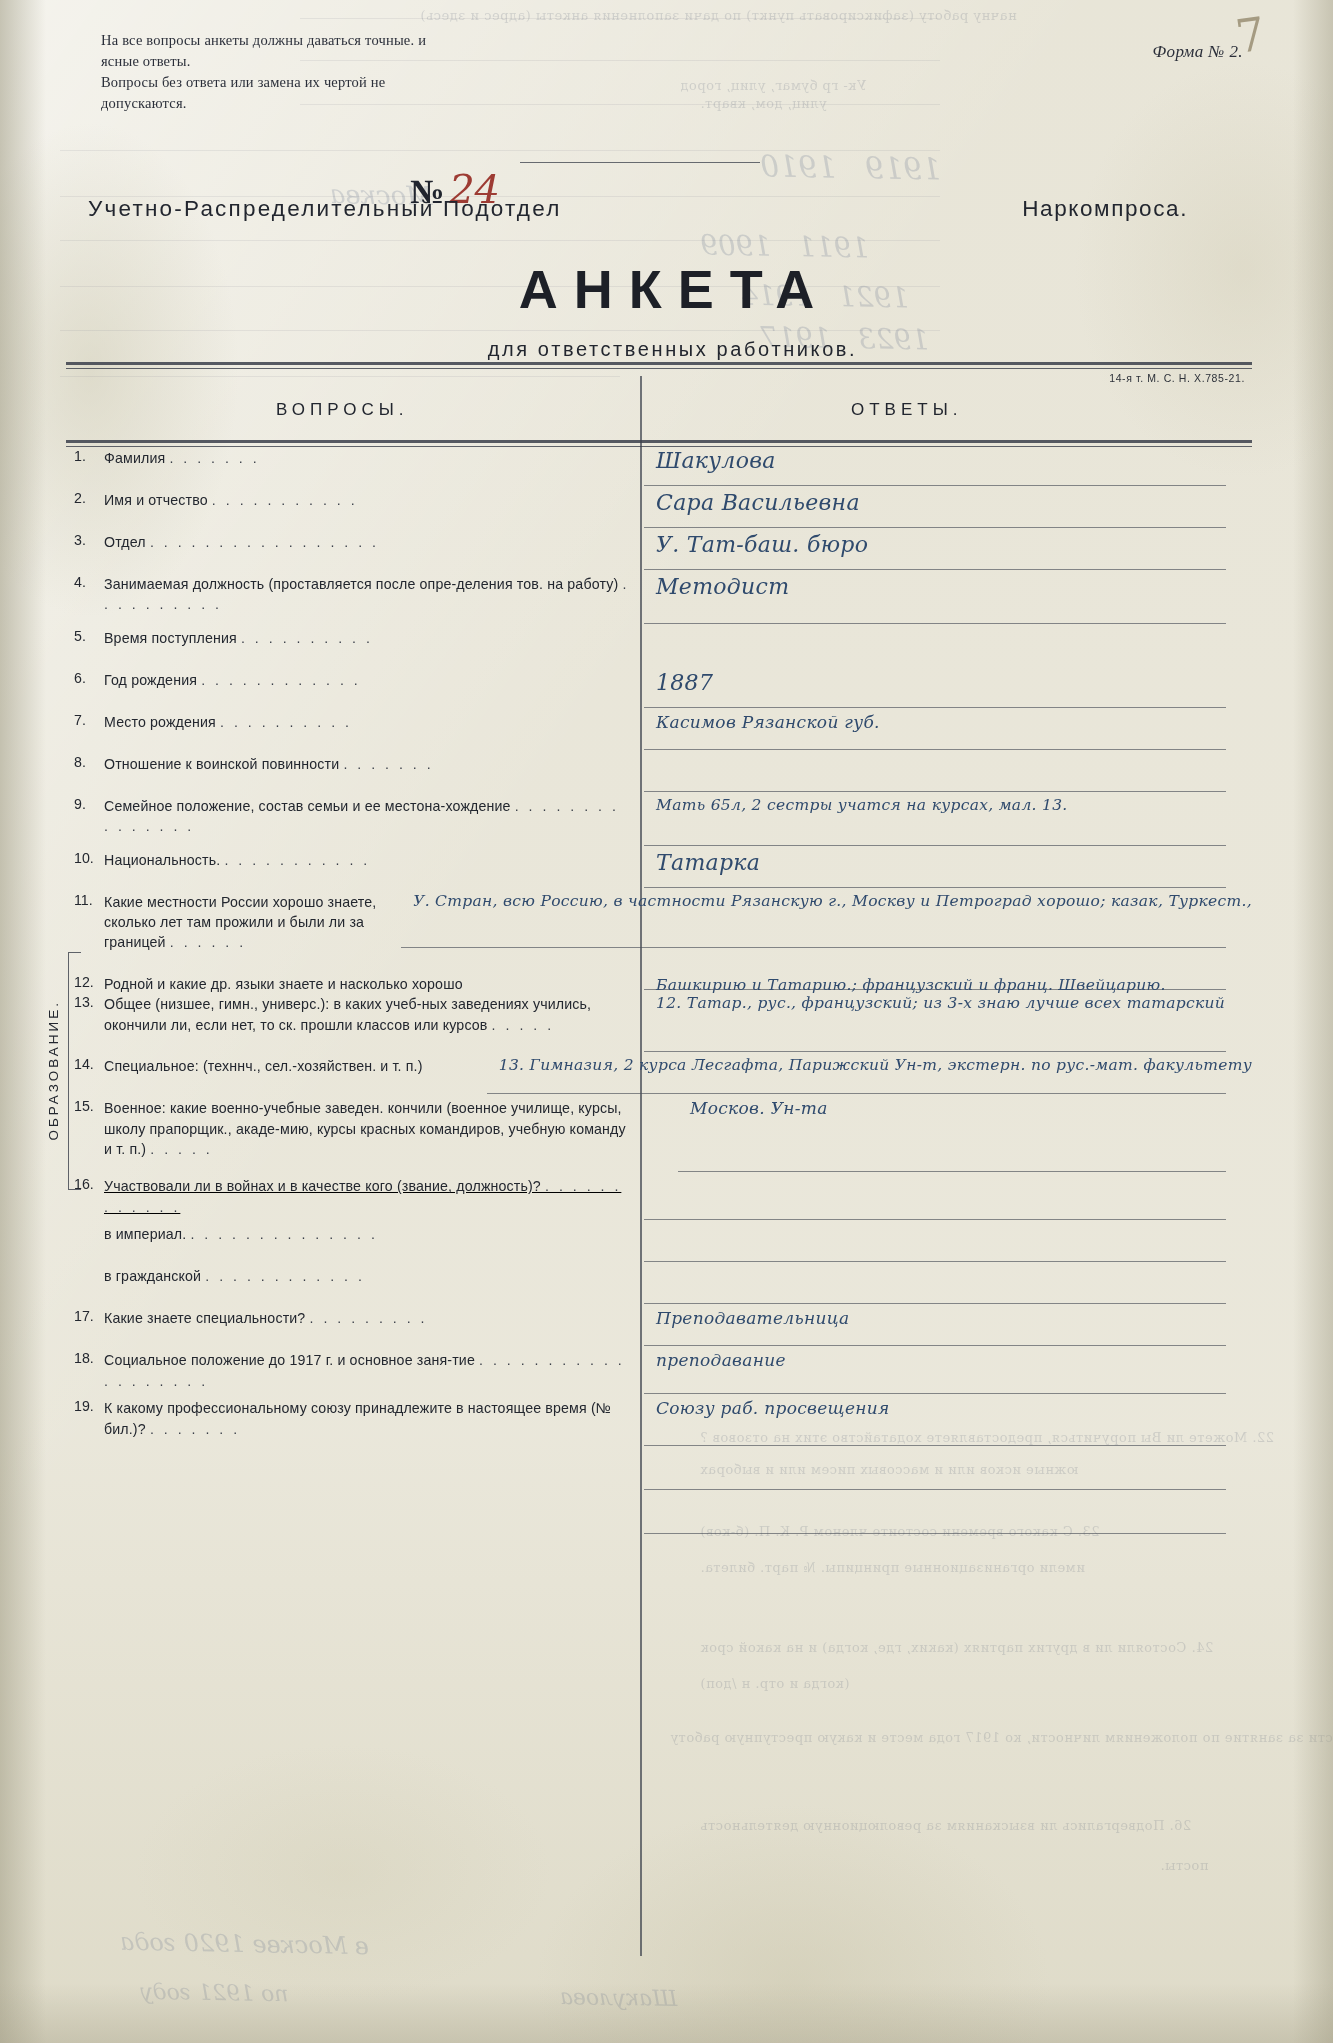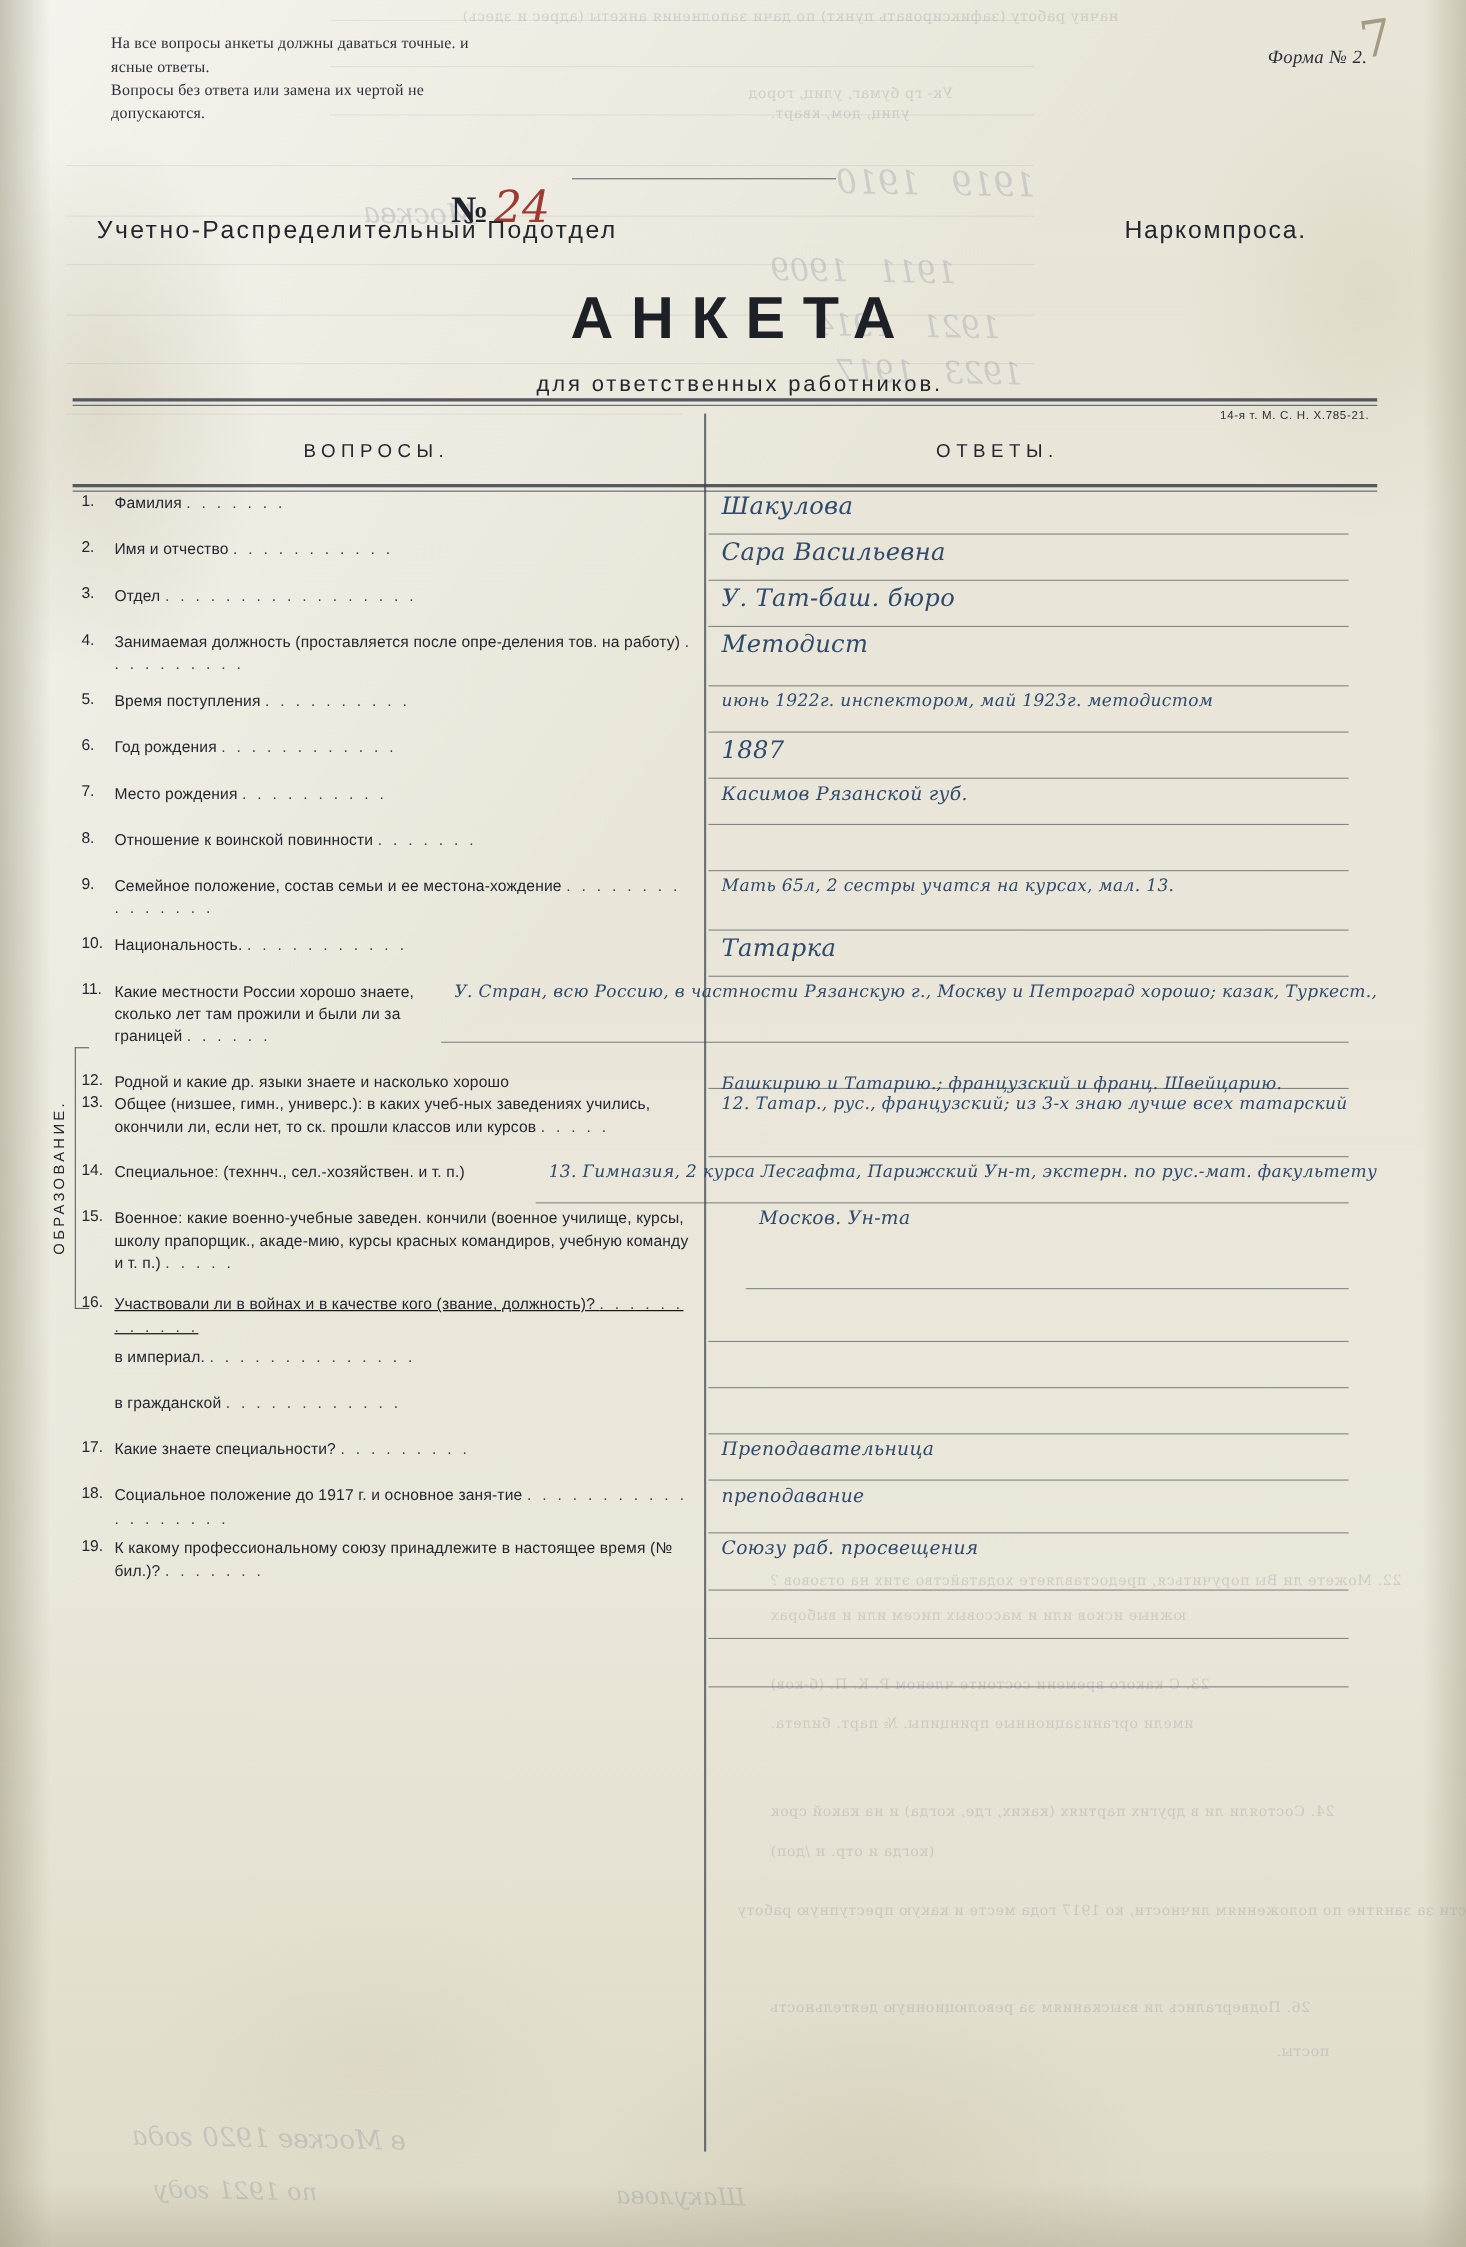--- a/index.html
+++ b/index.html
@@ -459,24 +459,20 @@
         <div class="acell">
           <div class="ans">Методист</div>
           <div class="baseline" style="bottom: 4px;"></div>
         </div>
       </div>
       <div class="row" style="min-height: 42px;">
         <div class="qcell">
           <span class="qnum">5.</span>
           <div class="qtext">Время поступления <span class="dots">. . . . . . . . . .</span></div>
         </div>
-        <div class="acell">
-          <div class="ans tiny">июнь 1922г. инспектором, май 1923г. методистом</div>
-          <div class="baseline" style="bottom: 4px;"></div>
-        </div>
       </div>
       <div class="row" style="min-height: 42px;">
         <div class="qcell">
           <span class="qnum">6.</span>
           <div class="qtext">Год рождения <span class="dots">. . . . . . . . . . . .</span></div>
         </div>
         <div class="acell">
           <div class="ans">1887</div>
           <div class="baseline" style="bottom: 4px;"></div>
         </div>

